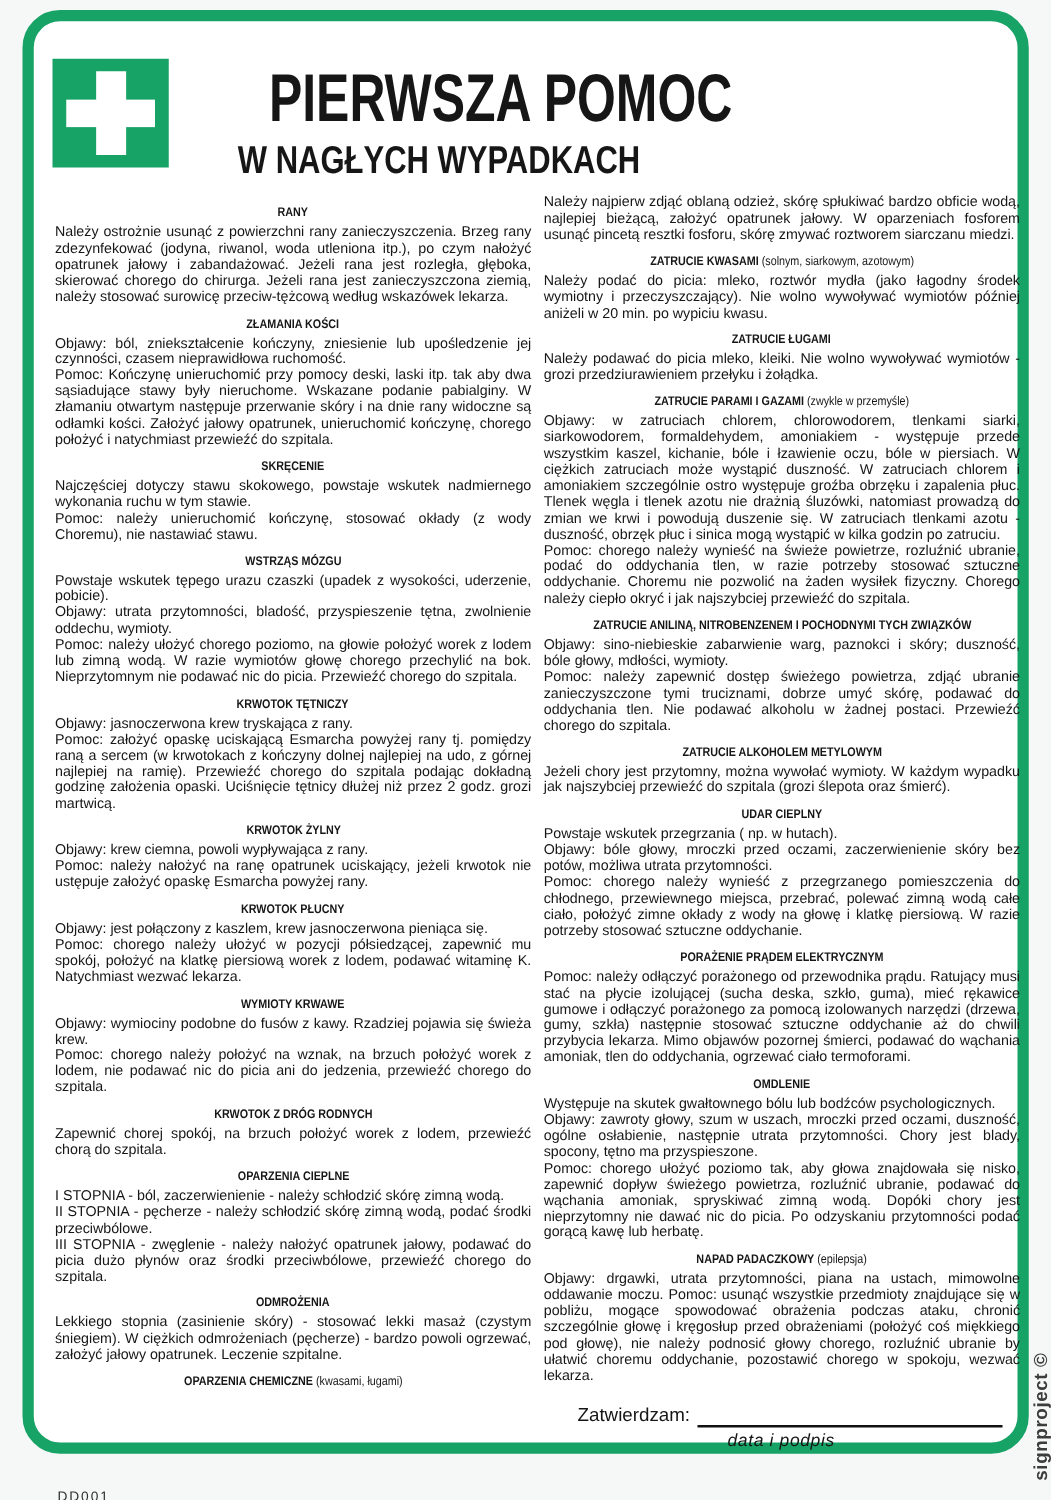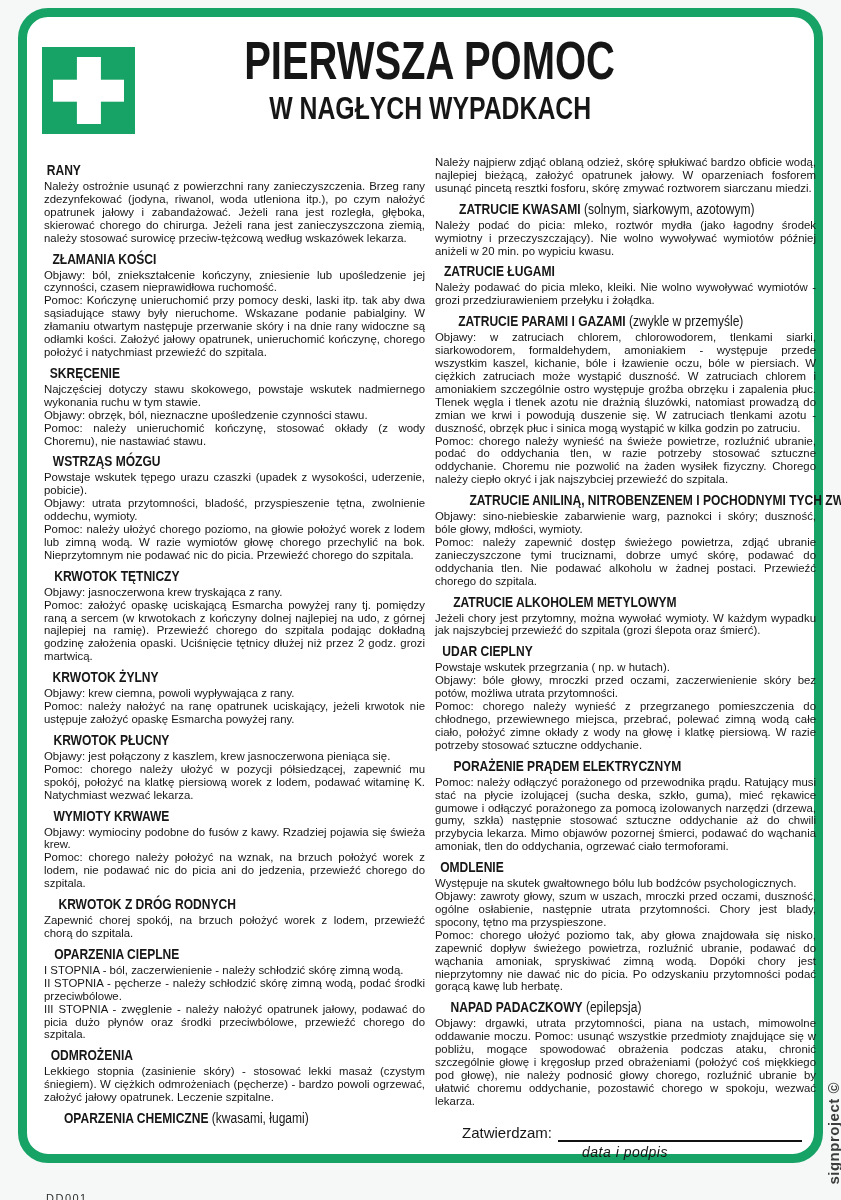--- a/index.html
+++ b/index.html
@@ -21,41 +21,42 @@
     border-radius:30px;
   }
   .cross-box{
     position:absolute;left:42px;top:47px;
     width:93px;height:87px;
     background:#17a266;
   }
   .cross-v{position:absolute;left:50%;top:12%;width:26%;height:76%;background:#ffffff;transform:translateX(-50%);}
   .cross-h{position:absolute;top:50%;left:12%;height:26%;width:76%;background:#ffffff;transform:translateY(-50%);}
   .titles{
-    position:absolute;left:150px;top:33px;width:560px;
-    text-align:center;line-height:1;
+    position:absolute;left:150px;top:52px;width:560px;
+    line-height:1;
   }
   .title-main{
     font-weight:bold;font-size:54px;letter-spacing:0;
     display:inline-block;transform:scaleX(0.74);transform-origin:50% 50%;
     white-space:nowrap;
   }
   .title-sub{
     font-weight:bold;font-size:31px;margin-top:6px;
     display:inline-block;transform:scaleX(0.80);transform-origin:50% 50%;
     white-space:nowrap;
   }
   .content{
     position:absolute;left:44px;top:156px;width:772px;
     display:flex;gap:10px;
   }
   .col{width:381px;}
   .sec{margin:0;}
   .sec-head{
-    font-size:14px;font-weight:bold;
+    text-align:center;
+    font-size:10px;font-weight:bold;
     margin:7px 0 2px 0;
     line-height:15px;
     white-space:nowrap;
   }
   .sec-head .hd{
     display:inline-block;transform:scaleX(0.86);transform-origin:50% 50%;
   }
   .sec-head .hd .sfx{font-weight:normal;}
   .sec p{
     margin:0;
@@ -115,21 +116,20 @@
           <p>Należy ostrożnie usunąć z powierzchni rany zanieczyszczenia. Brzeg rany zdezynfekować (jodyna, riwanol, woda utleniona itp.), po czym nałożyć opatrunek jałowy i zabandażować. Jeżeli rana jest rozległa, głęboka, skierować chorego do chirurga. Jeżeli rana jest zanieczyszczona ziemią, należy stosować surowicę przeciw-tężcową według wskazówek lekarza.</p>
         </section>
         <section class="sec">
           <div class="sec-head"><span class="hd">ZŁAMANIA KOŚCI</span></div>
           <p>Objawy: ból, zniekształcenie kończyny, zniesienie lub upośledzenie jej czynności, czasem nieprawidłowa ruchomość.</p>
           <p>Pomoc: Kończynę unieruchomić przy pomocy deski, laski itp. tak aby dwa sąsiadujące stawy były nieruchome. Wskazane podanie pabialginy. W złamaniu otwartym następuje przerwanie skóry i na dnie rany widoczne są odłamki kości. Założyć jałowy opatrunek, unieruchomić kończynę, chorego położyć i natychmiast przewieźć do szpitala.</p>
         </section>
         <section class="sec">
           <div class="sec-head"><span class="hd">SKRĘCENIE</span></div>
           <p>Najczęściej dotyczy stawu skokowego, powstaje wskutek nadmiernego wykonania ruchu w tym stawie.</p>
-          <p>Objawy: obrzęk, ból, nieznaczne upośledzenie czynności stawu.</p>
           <p>Pomoc: należy unieruchomić kończynę, stosować okłady (z wody Choremu), nie nastawiać stawu.</p>
         </section>
         <section class="sec">
           <div class="sec-head"><span class="hd">WSTRZĄS MÓZGU</span></div>
           <p>Powstaje wskutek tępego urazu czaszki (upadek z wysokości, uderzenie, pobicie).</p>
           <p>Objawy: utrata przytomności, bladość, przyspieszenie tętna, zwolnienie oddechu, wymioty.</p>
           <p>Pomoc: należy ułożyć chorego poziomo, na głowie położyć worek z lodem lub zimną wodą. W razie wymiotów głowę chorego przechylić na bok. Nieprzytomnym nie podawać nic do picia. Przewieźć chorego do szpitala.</p>
         </section>
         <section class="sec">
           <div class="sec-head"><span class="hd">KRWOTOK TĘTNICZY</span></div>

